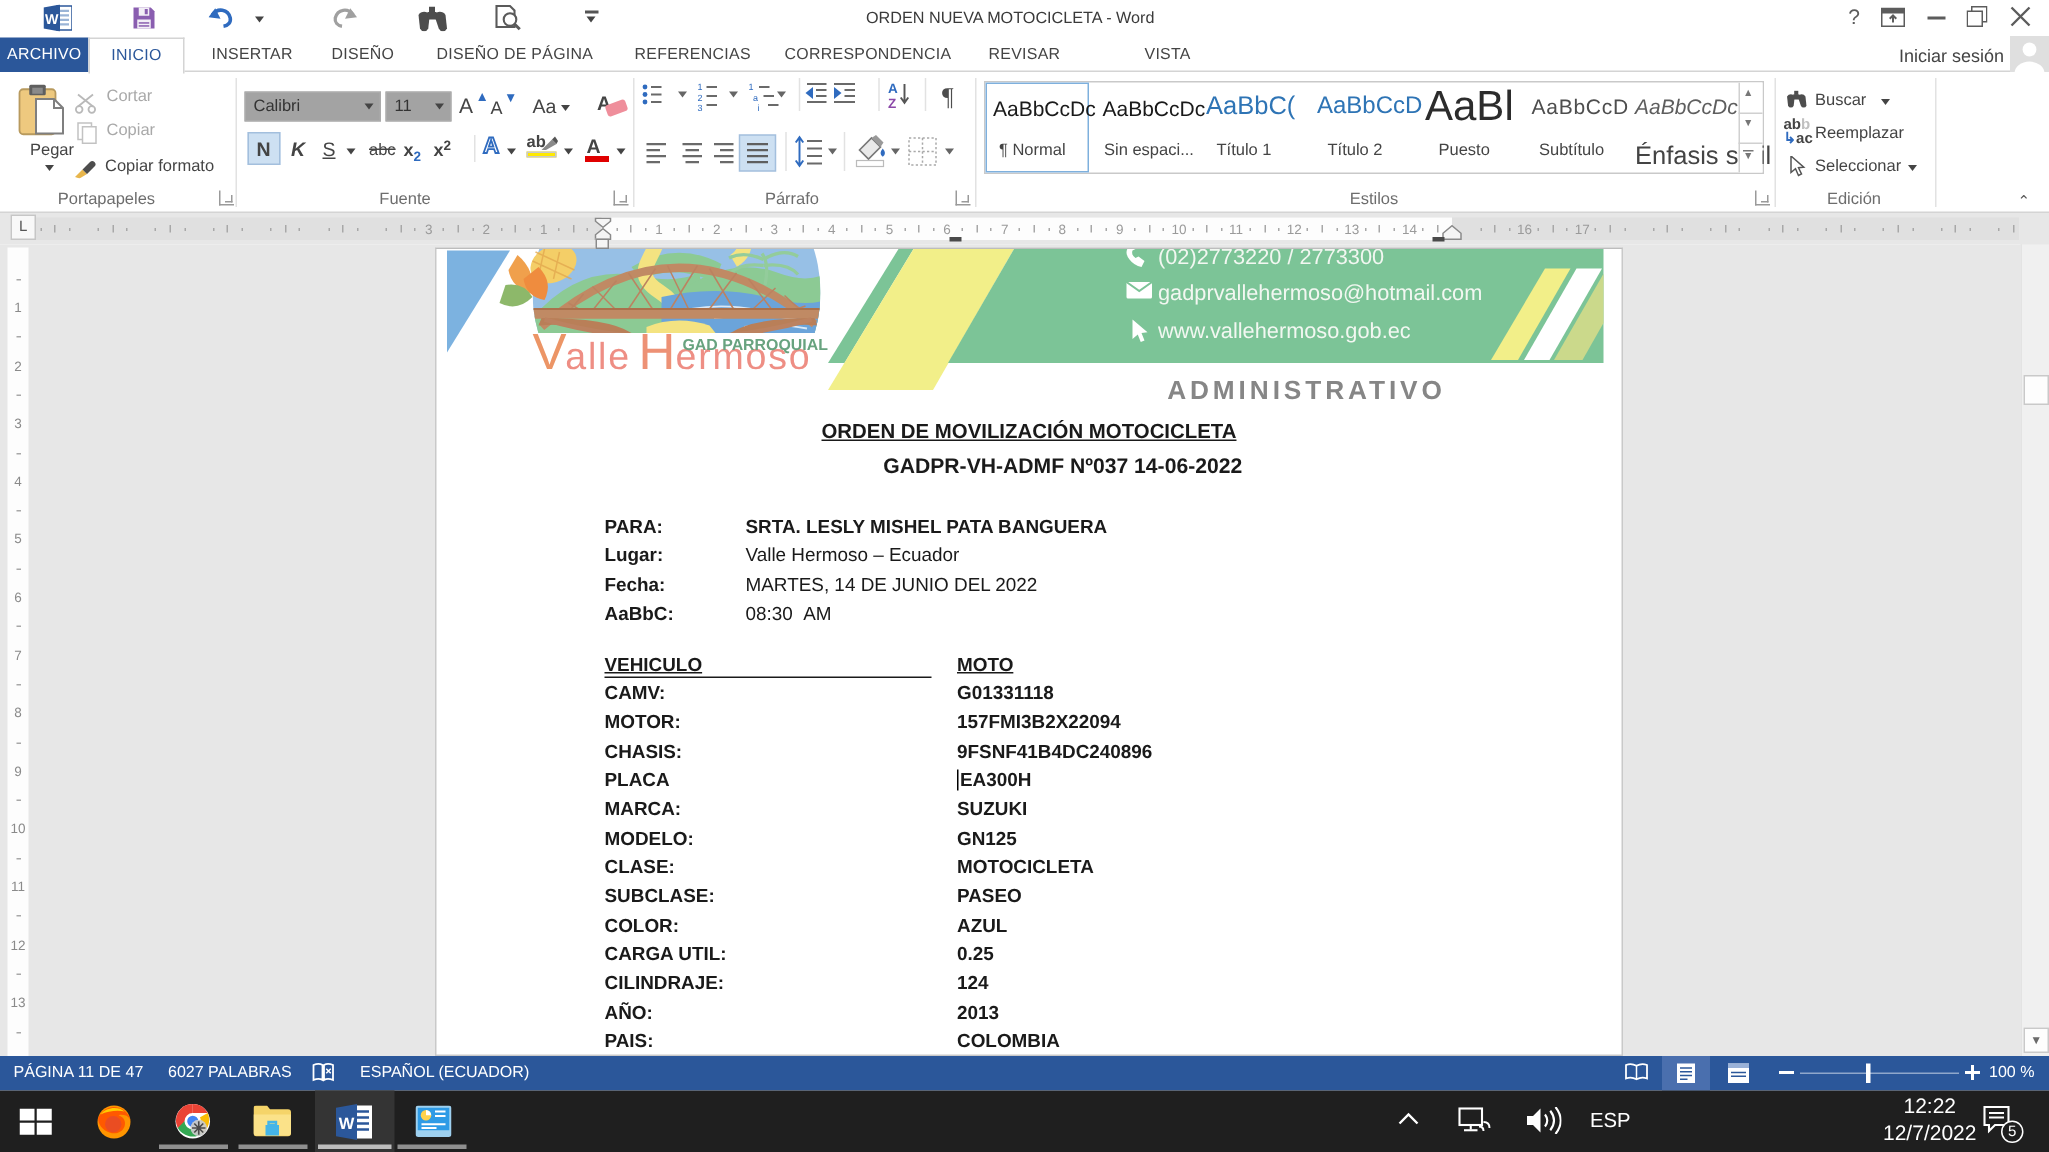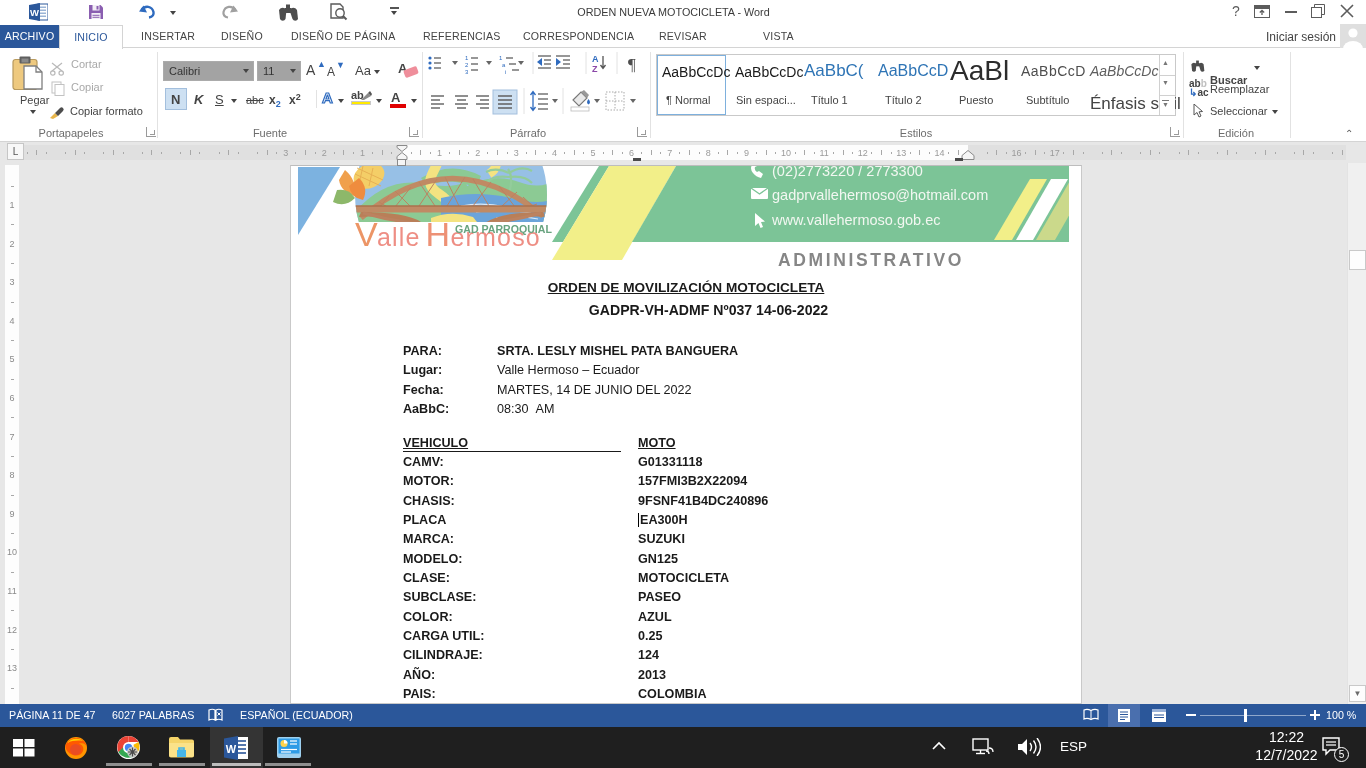--- a/index.html
+++ b/index.html
@@ -355,21 +355,21 @@
 
   <div class="abs" id="edicion">
     <svg class="abs" style="left:1190px;top:12px;" width="15" height="12" viewBox="0 0 22 17">
       <g fill="#4d4d4d">
         <path d="M2 6 a4.5 5 0 0 1 7.5 0 l-1 9 a3 3 0 0 1-5.5 0 Z"></path>
         <path d="M12.5 6 a4.5 5 0 0 1 7.5 0 l1 9 a3 3 0 0 1-5.5 0 Z"></path>
         <rect x="8" y="4" width="6" height="5"></rect>
           <rect x="9" y="0.5" width="4" height="4"></rect>
       </g>
     </svg>
-    <div class="abs rtext" style="left:1210px;top:26px;font-weight:bold;">Buscar</div>
+    <div class="abs rtext" style="left:1210px;top:13px;">Buscar</div>
     <div class="abs caret2" style="left:1254px;top:18px;"></div>
     <div class="abs" style="left:1189px;top:31px;font-size:10px;font-weight:bold;color:#444;line-height:9px;">ab<span style="color:#c0c0c0;">b</span><br><span style="color:#2f6bbf;">↳</span>ac</div>
     <div class="abs rtext" style="left:1210px;top:35px;">Reemplazar</div>
     <svg class="abs" style="left:1193px;top:56px;" width="11" height="14" viewBox="0 0 11 14">
       <path d="M1 0 L1 11 L4 8.5 L6 13 L8 12 L6 7.8 L9.5 7.5 Z" fill="#fff" stroke="#555" stroke-width="1"></path>
     </svg>
     <div class="abs rtext" style="left:1210px;top:57px;">Seleccionar</div>
     <div class="abs caret2" style="left:1272px;top:62px;"></div>
   </div>
   <div class="abs glabel" style="left:1206px;width:60px;">Edición</div>

